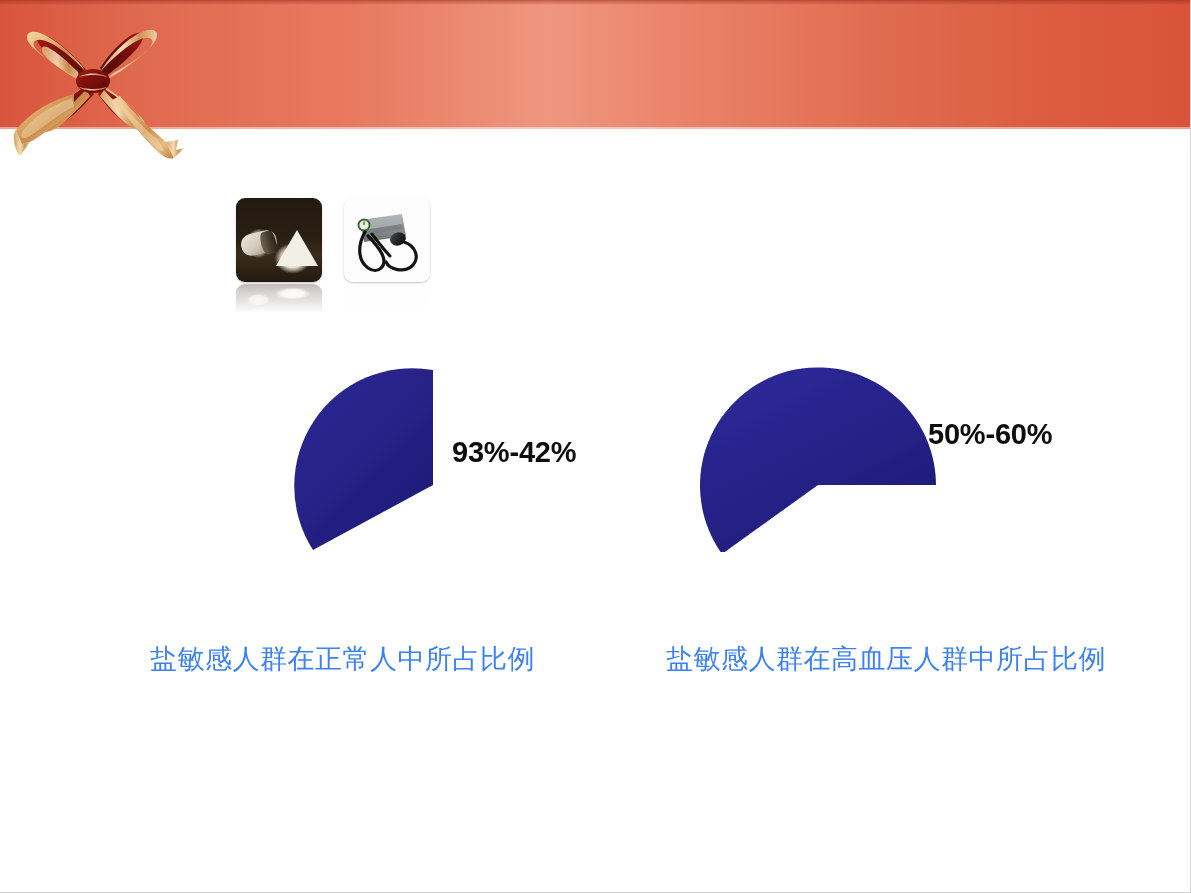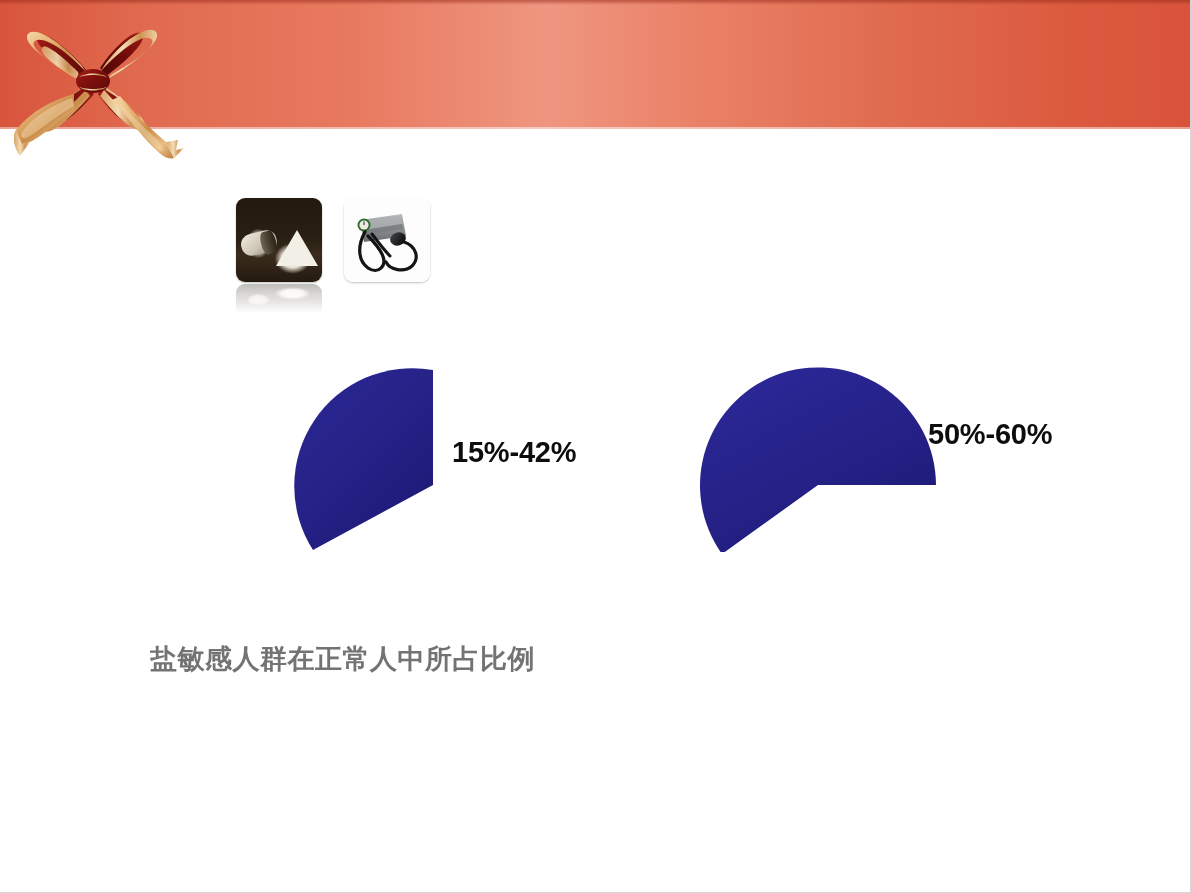--- a/index.html
+++ b/index.html
@@ -160,22 +160,22 @@
     font-size: 29px;
     font-weight: bold;
     color: #0d0d0d;
     white-space: nowrap;
     letter-spacing: -0.2px;
   }
 
   .caption {
     position: absolute;
     font-size: 27px;
-    font-weight: bold;
-    color: #737373;
+    font-weight: normal;
+    color: #3b82f6;
     white-space: nowrap;
     letter-spacing: 0.5px;
   }
 
   #cap1 { left: 150px; top: 641px; }
   #cap2 { left: 666px; top: 641px; }
 
   #pct1 { left: 452px; top: 436px; }
   #pct2 { left: 928px; top: 418px; text-align: center; }
 </style>
@@ -320,33 +320,34 @@
           <stop offset="0%" stop-color="#2b2795"></stop>
           <stop offset="40%" stop-color="#272389"></stop>
           <stop offset="75%" stop-color="#211d7e"></stop>
           <stop offset="100%" stop-color="#1c1870"></stop>
         </linearGradient>
       </defs>
 
       <path d="M163 120 L163 5 A 118 118 0 0 0 43 185 Z" fill="url(#navy1)"></path>
     </svg>
   </div>
-  <div class="pct-label" id="pct1">15%-42%</div>
+  <div class="pct-label" id="pct1">93%-42%</div>
 
   <div class="chart-block" style="left:700px; top:362px;">
     <svg class="pie-svg" width="240" height="190" viewBox="0 0 240 190" xmlns="http://www.w3.org/2000/svg">
       <defs>
         <linearGradient id="navy2" x1="0.15" y1="0" x2="0.8" y2="1">
           <stop offset="0%" stop-color="#2c2898"></stop>
           <stop offset="38%" stop-color="#27238c"></stop>
           <stop offset="72%" stop-color="#221e80"></stop>
           <stop offset="100%" stop-color="#1b1771"></stop>
         </linearGradient>
       </defs>
 
       <path d="M118 123 L236 123 A 118 118 0 1 0 22 192 Z" fill="url(#navy2)"></path>
     </svg>
   </div>
   <div class="pct-label" id="pct2">50%-60%</div>
 
   <div class="caption" id="cap1">盐敏感人群在正常人中所占比例</div>
+  <div class="caption" id="cap2">盐敏感人群在高血压人群中所占比例</div>
 
 </div>
 
 </body></html>

